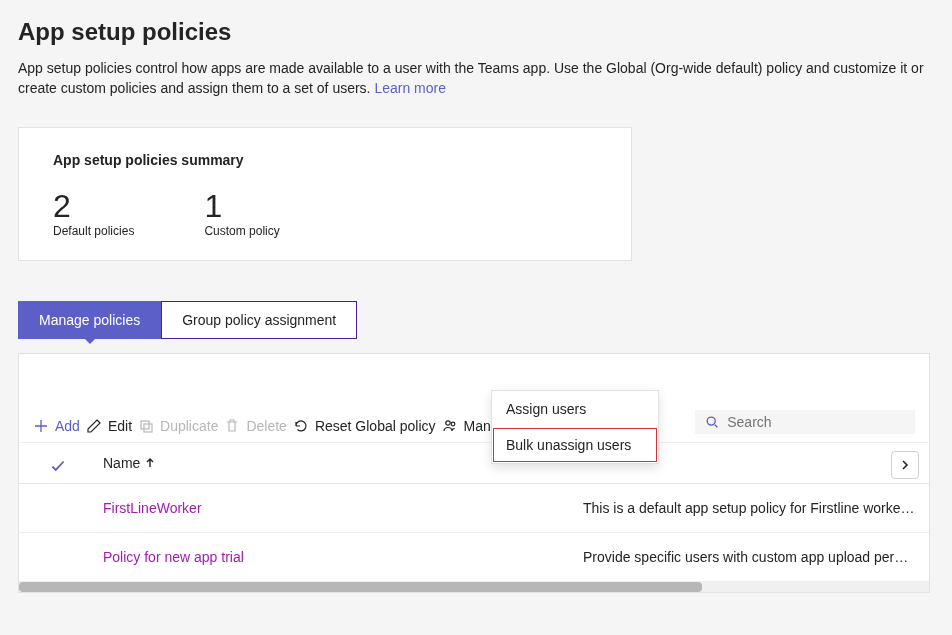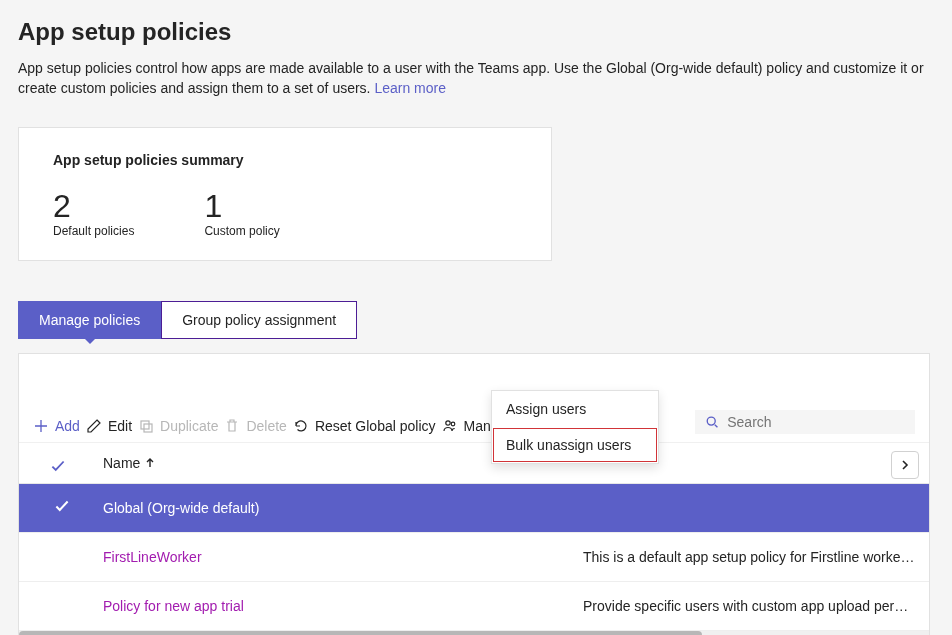--- a/index.html
+++ b/index.html
@@ -14,21 +14,21 @@
   }
   .page { padding: 18px 22px 0 18px; }
   .title { font-size: 24px; font-weight: 700; margin-bottom: 12px; }
   .desc { font-size: 14px; line-height: 1.45; color: #242424; margin-bottom: 28px; }
   .desc a { color: #5b5fc7; text-decoration: none; }
 
   .card {
     background: #fff;
     border: 1px solid #e1e1e1;
     padding: 24px 34px 22px 34px;
-    width: 534px;
+    width: 614px;
     margin-bottom: 40px;
   }
   .card-title { font-size: 14px; font-weight: 700; margin-bottom: 22px; }
   .stats { display: flex; gap: 70px; }
   .stat-num { font-size: 32px; font-weight: 400; line-height: 1; margin-bottom: 2px; }
   .stat-lbl { font-size: 12px; color: #242424; }
 
   .tabs { display: flex; gap: 0; }
   .tab {
     padding: 10px 20px;
@@ -230,29 +230,20 @@
             <path d="M6 10V2M3 5l3-3 3 3"></path>
           </svg>
       </span>
       <div class="scroll-btn">
         <svg width="12" height="12" viewBox="0 0 12 12" fill="none" stroke="#242424" stroke-width="1.6">
             <path d="M4 2l4 4-4 4"></path>
           </svg>
       </div>
     </div>
 
-    <div class="row selected">
-      <span class="check">
-        <svg width="18" height="18" viewBox="0 0 16 16" fill="none" stroke="currentColor" stroke-width="1.8">
-            <path d="M3 8.5l3 3L13 4"></path>
-          </svg>
-      </span>
-      <span class="name">Global (Org-wide default)</span>
-      <span class="desccell"></span>
-    </div>
 
     <div class="row">
       <span class="name"><a href="#">FirstLineWorker</a></span>
       <span class="desccell">This is a default app setup policy for Firstline workers. Th…</span>
     </div>
 
     <div class="row">
       <span class="name"><a href="#">Policy for new app trial</a></span>
       <span class="desccell">Provide specific users with custom app upload permissio…</span>
     </div>

